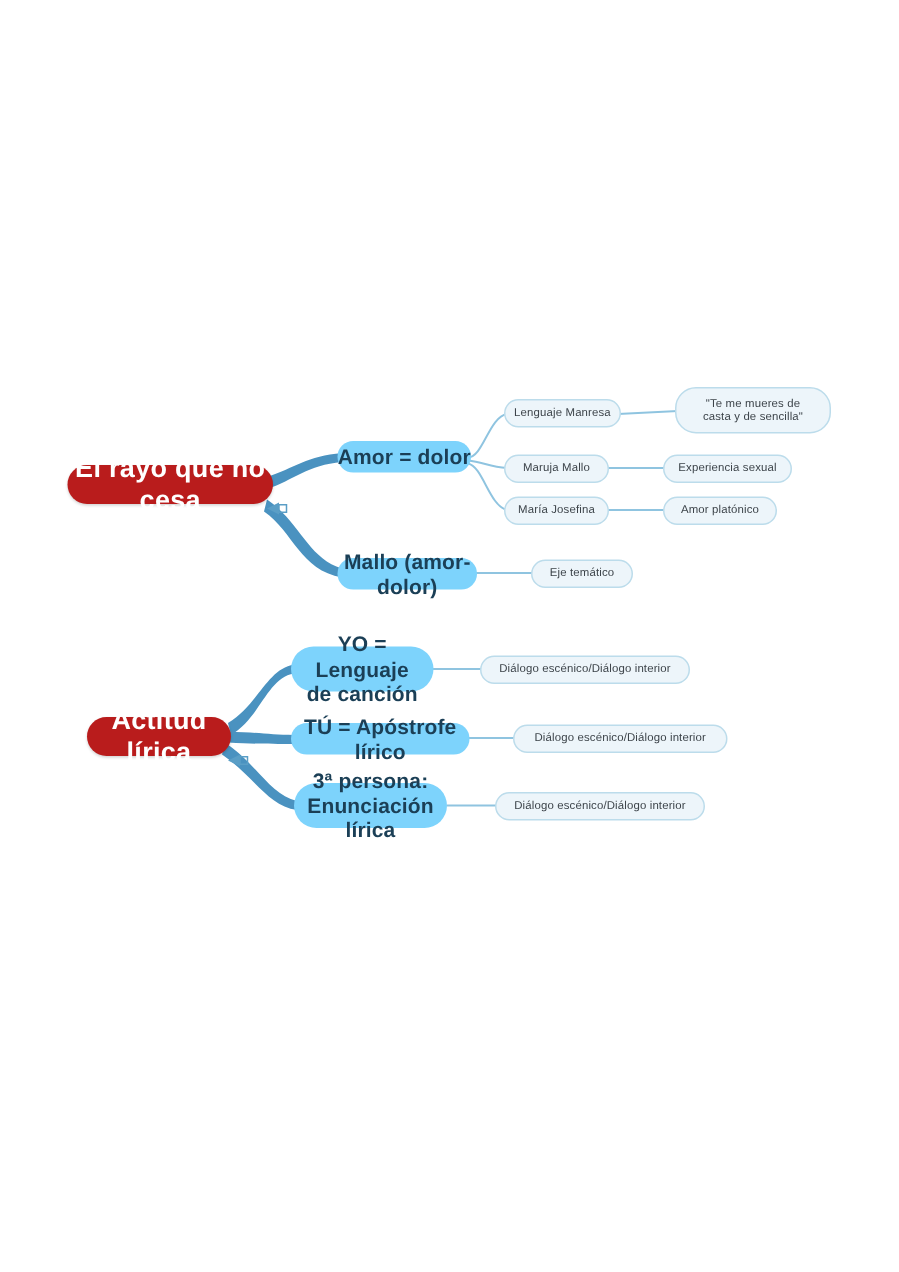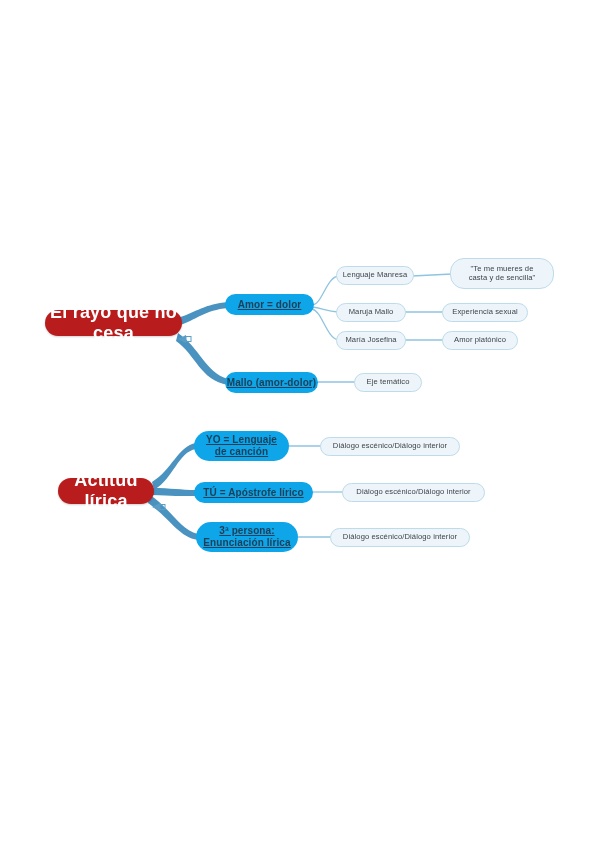--- a/index.html
+++ b/index.html
@@ -48,27 +48,26 @@
     color: #ffffff;
     font-weight: bold;
     border-radius: 999px;
     font-size: 18px;
     letter-spacing: 0.2px;
     box-shadow: 0 1px 2px rgba(0,0,0,0.18);
   }
 
   
   .lvl1 {
-    background: #0ea5e9;
+    background: #7dd3fc;
     color: #1b3f56;
     font-weight: bold;
     border-radius: 999px;
-    font-size: 10px;
+    font-size: 14px;
     letter-spacing: 0.1px;
-    text-decoration: underline;
   }
 
   
   .lvl2 {
     background: #edf5fa;
     color: #3c4349;
     font-weight: normal;
     border-radius: 999px;
     font-size: 7.6px;
     border: 1px solid #bcdceb;

